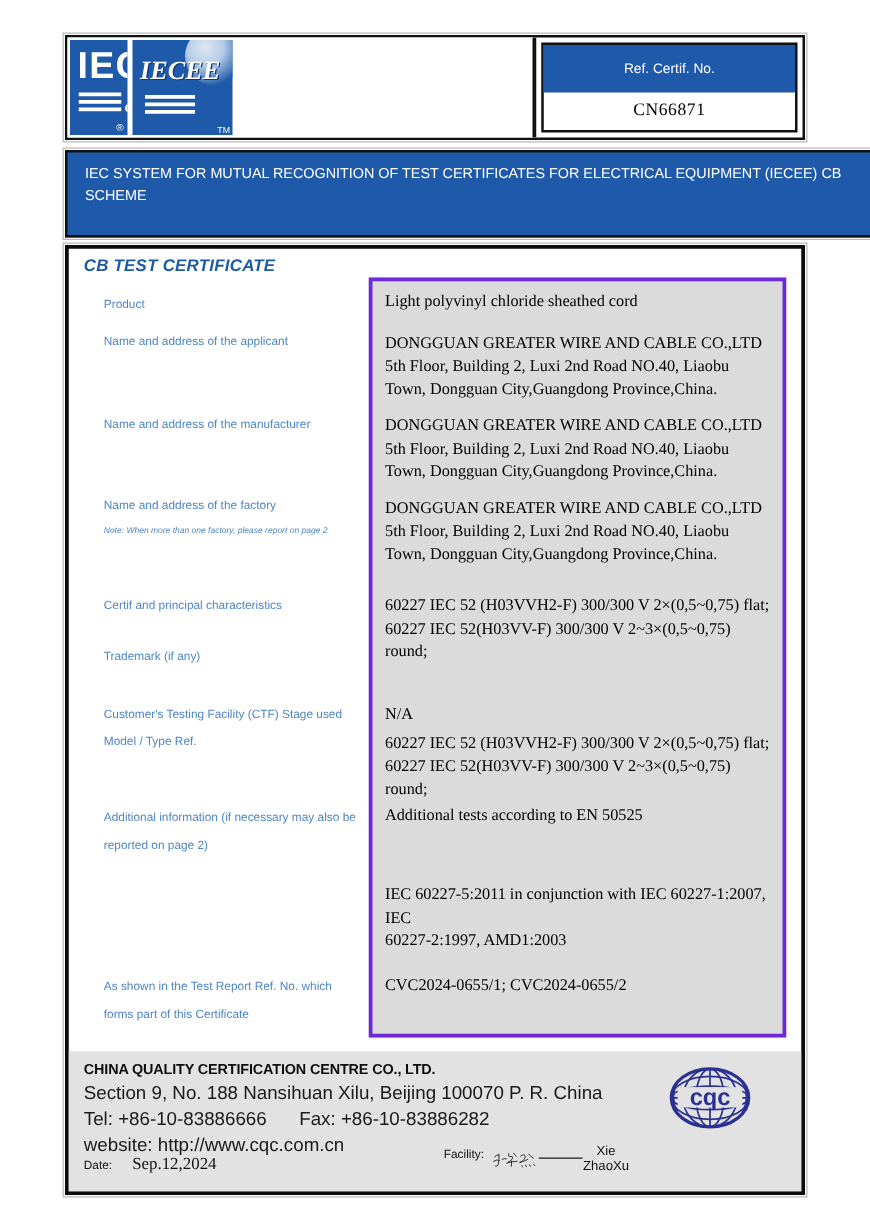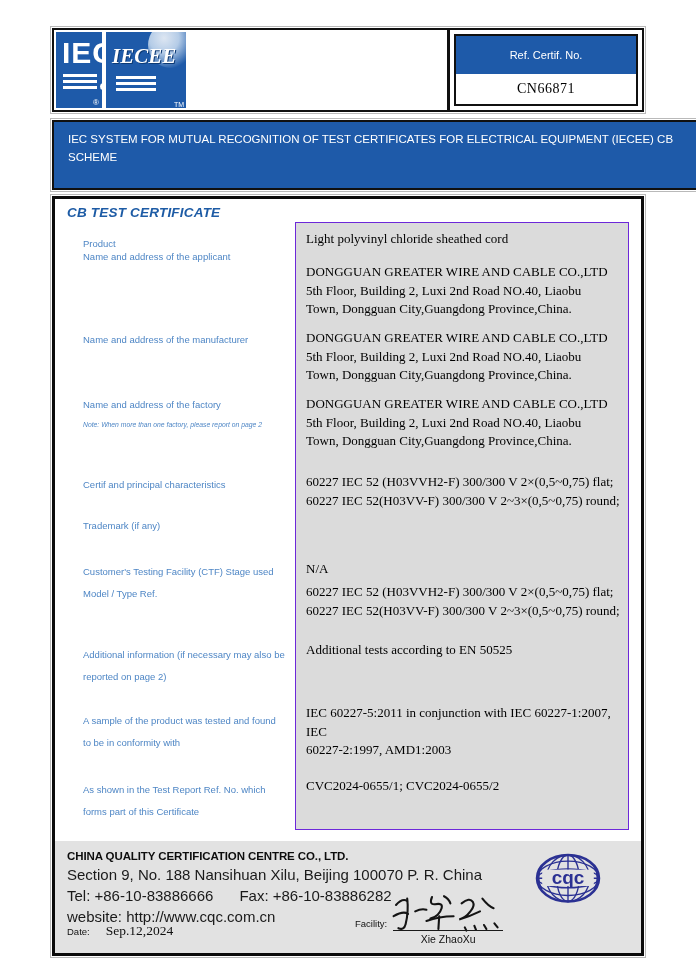--- a/index.html
+++ b/index.html
@@ -26,21 +26,21 @@
   .iec-bars i { display:block; height:3px; background:#fff; margin-bottom:3px; }
   .iec-dot { position:absolute; left:44px; bottom:18px; width:7px; height:7px; border-radius:50%; background:#fff; }
   .reg-mark { position:absolute; right:3px; bottom:1px; font-size:8px; color:#fff; }
   .iecee-logo { width:80px; }
   .iecee-sphere { position:absolute; right:-8px; top:-10px; width:46px; height:46px; border-radius:50%;
     background:radial-gradient(circle at 35% 35%, #ffffff 0%, #cfe0f2 35%, #1e5aa9 75%); opacity:.85; }
   .iecee-text { position:absolute; top:12px; left:6px; font-style:italic; font-weight:bold; font-size:21px; letter-spacing:0; text-shadow:1px 1px 0 #0d3a75; font-family:"Liberation Serif",serif; }
   .iecee-bars { position:absolute; left:10px; bottom:14px; width:40px; }
   .iecee-bars i { display:block; height:3px; background:#fff; margbottom:3px; margin-bottom:3px; }
   .tm-mark { position:absolute; right:2px; bottom:0; font-size:7px; color:#fff; }
-  .ref-cell { width:184px; border:2px solid #101010; margin:4px; display:flex; flex-direction:column; background:#fff; }
+  .ref-cell { width:205px; border:2px solid #101010; margin:4px; display:flex; flex-direction:column; background:#fff; }
   .ref-bar { background:#1e5aa9; color:#fff; height:38px; display:flex; align-items:center; justify-content:center; font-size:11px; }
   .ref-no { flex:1; display:flex; align-items:center; justify-content:center; font-family:"Liberation Serif",serif; font-size:14px; letter-spacing:.5px; color:#000; }
 
   
   .banner {
     position:absolute; left:52px; top:120px; width:684px; height:70px;
     background:#1e5aa9; border:2px solid #101010; outline:1px solid #b9b9b9; outline-offset:1px;
     color:#fff; font-size:11.5px; line-height:1.55; padding:9px 14px 0 14px;
   }
 
@@ -51,35 +51,35 @@
     background:#fff;
   }
   .cert-title { position:absolute; left:12px; top:6px; color:#1d5ba5; font-weight:bold; font-size:13.5px; letter-spacing:.2px;font-style:italic; }
 
   .flabel { position:absolute; left:28px; color:#4e86c5; font-size:9.5px; white-space:pre-line; line-height:22px; width:210px; }
   .flabel.single { line-height:normal; }
   .fnote { position:absolute; left:28px; color:#4e86c5; font-size:6.8px; font-style:italic; width:230px; }
 
   .value-box {
     position:absolute; left:240px; top:23px; width:334px; height:608px;
-    background:#dbdbdb; border:1px solid #6d28d9;
+    background:#dbdbdb; border:3px solid #6d28d9;
   }
   .fvalue { position:absolute; left:10px; right:6px; font-family:"Liberation Serif",serif; font-size:13px; line-height:18.5px; color:#000; white-space:pre-line; }
 
   
   .footer { position:absolute; left:0; right:0; bottom:0; height:112px; background:#e2e2e2; padding:9px 12px; }
   .f-company { font-size:11.5px; font-weight:bold; letter-spacing:-.1px; color:#0d0d0d; }
   .f-line { font-size:15px; margin-top:4px; color:#1a1a1a; }
   .f-telfax span { margin-right:26px; }
   .date-row { position:absolute; left:12px; bottom:14px; display:flex; align-items:baseline; gap:16px; }
   .date-label { font-size:9.5px; }
   .date-value { font-family:"Liberation Serif",serif; font-size:13.5px; }
   .sig-block { position:absolute; left:300px; bottom:8px; display:flex; align-items:flex-end; gap:6px; }
   .sig-label { font-size:9.5px; padding-bottom:16px; }
-  .sig-col { display:flex; flex-direction:column; align-items:center; width:110px; }
+  .sig-col { display:flex; flex-direction:row; align-items:center; width:110px;text-align:center; }
   .sig-hand { margin-bottom:-4px; }
   .sig-rule { width:110px; border-top:1.6px solid #1a1a1a; }
   .sig-name { font-size:10.5px; margin-top:2px; }
   .cqc-logo { position:absolute; right:30px; top:8px; }
   .visually-hidden { position:absolute; width:1px; height:1px; overflow:hidden; clip-path:inset(50%); }
 </style>
 </head>
 <body>
 
 <div class="page">
@@ -112,32 +112,30 @@
       <div class="ref-no">CN66871</div>
     </div>
   </div>
 
   <div class="banner">IEC SYSTEM FOR MUTUAL RECOGNITION OF TEST CERTIFICATES FOR ELECTRICAL EQUIPMENT (IECEE) CB SCHEME</div>
 
   <div class="main-box">
     <div class="cert-title">CB TEST CERTIFICATE</div>
 
     <div class="flabel single" style="top:39px">Product</div>
-    <div class="flabel single" style="top:52px">Name and address of the applicant</div>
+    <div class="flabel single" style="top:69px">Name and address of the applicant</div>
     <div class="flabel single" style="top:135px">Name and address of the manufacturer</div>
     <div class="flabel single" style="top:200px">Name and address of the factory</div>
     <div class="fnote" style="top:222px">Note: When more than one factory, please report on page 2</div>
     <div class="flabel single" style="top:280px">Certif and principal characteristics</div>
     <div class="flabel single" style="top:321px">Trademark (if any)</div>
     <div class="flabel single" style="top:367px">Customer's Testing Facility (CTF) Stage used</div>
     <div class="flabel single" style="top:389px">Model / Type Ref.</div>
     <div class="flabel" style="top:445px">Additional information (if necessary may also be
 reported on page 2)</div>
-    <div class="flabel" style="top:511px">A sample of the product was tested and found
-to be in conformity with</div>
     <div class="flabel" style="top:580px">As shown in the Test Report Ref. No. which
 forms part of this Certificate</div>
 
     <div class="value-box">
       <div class="fvalue" style="top:7px">Light polyvinyl chloride sheathed cord</div>
       <div class="fvalue" style="top:40px">DONGGUAN GREATER WIRE AND CABLE CO.,LTD
 5th Floor, Building 2, Luxi 2nd Road NO.40, Liaobu
 Town, Dongguan City,Guangdong Province,China.</div>
       <div class="fvalue" style="top:106px">DONGGUAN GREATER WIRE AND CABLE CO.,LTD
 5th Floor, Building 2, Luxi 2nd Road NO.40, Liaobu

